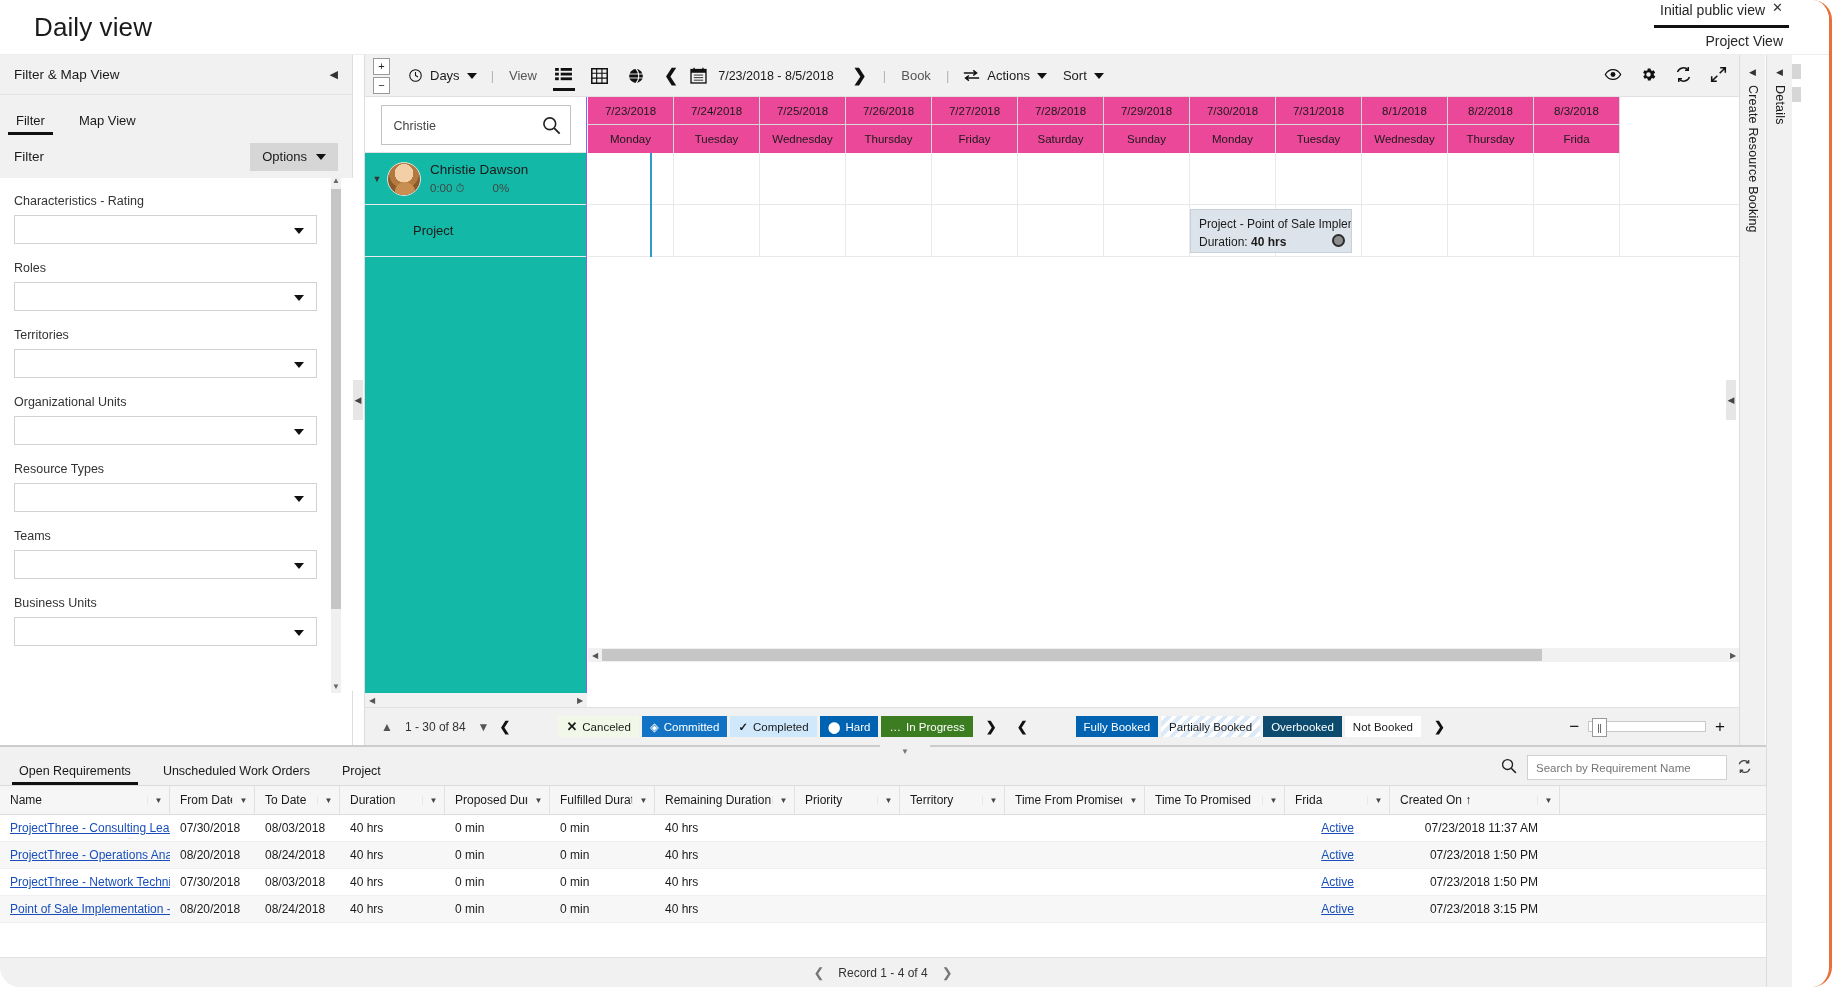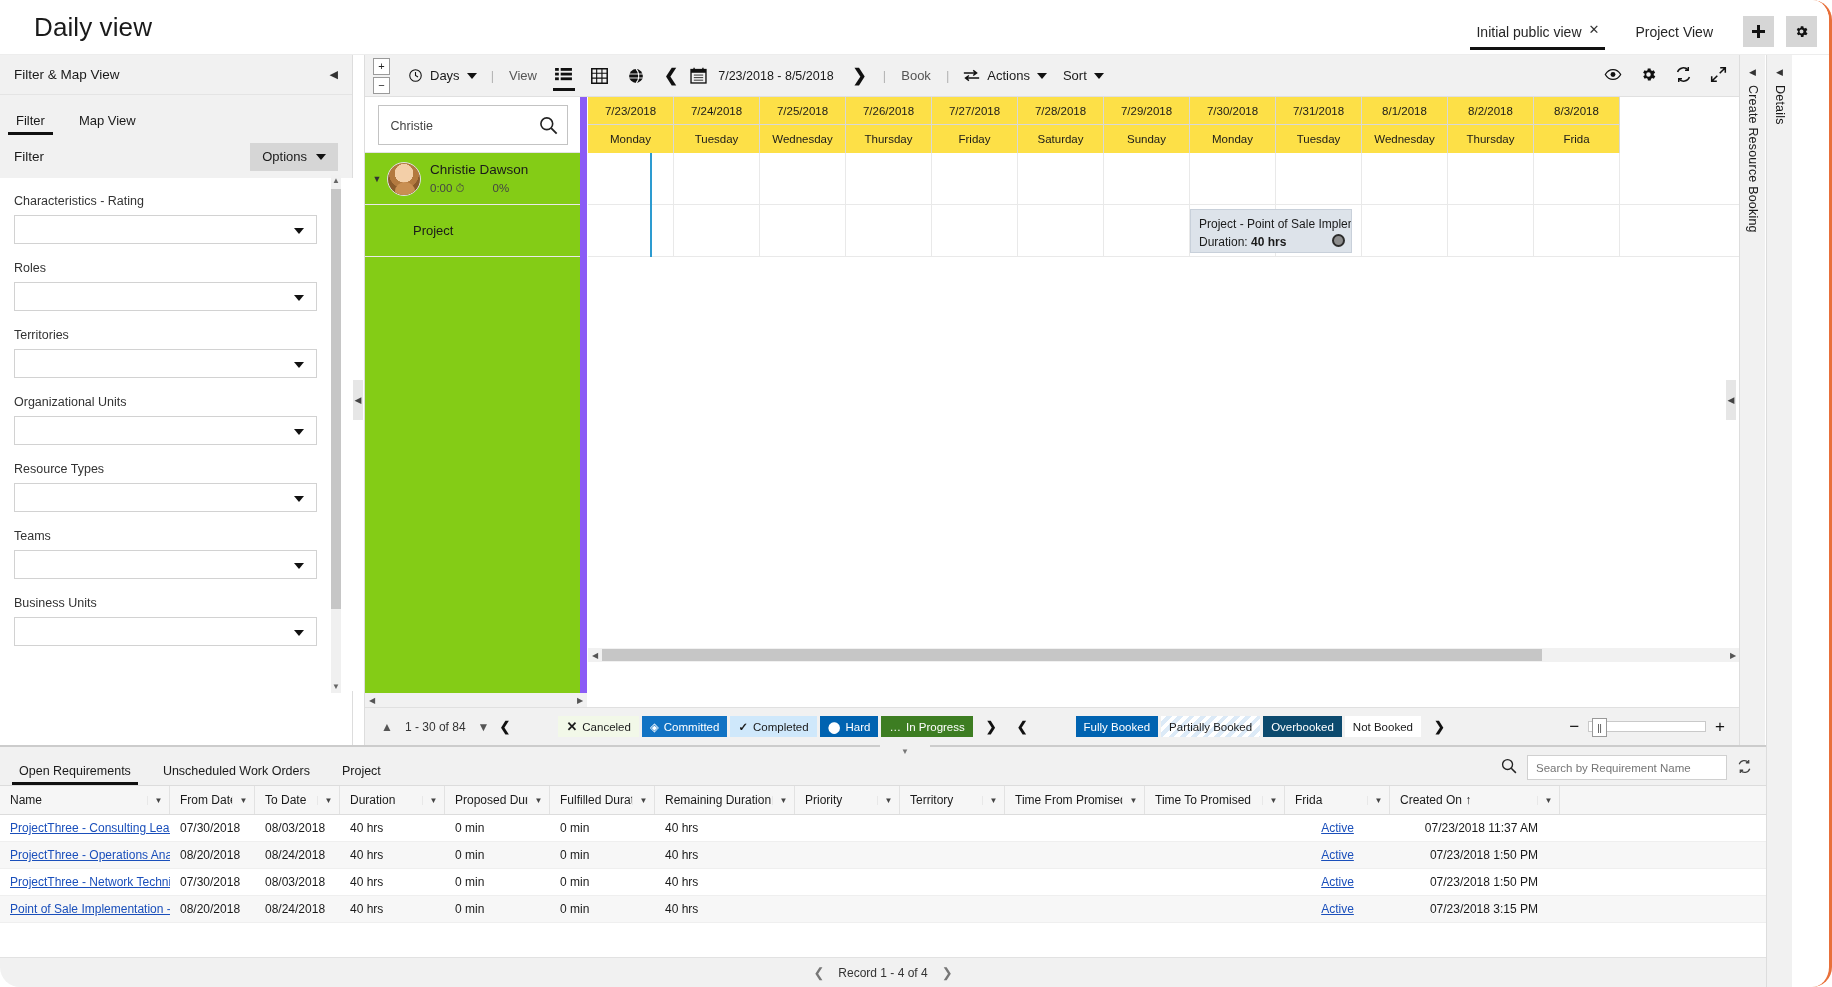--- a/index.html
+++ b/index.html
@@ -27,21 +27,22 @@
     background: #fff;
     display: flex; align-items: center;
     border-bottom: 1px solid #ededed;
   }
   .page-title {
     font-size: 26px; font-weight: 400; color: #1a1a1a;
     margin-left: 34px; letter-spacing: .1px;
   }
   .topbar-right {
     margin-left: auto; display: flex; align-items: flex-end; height: 55px;
-    padding-right: 12px;
+    padding-right: 28px;
+    flex-direction: column;
   }
   .view-tab {
     position: relative;
     font-size: 14px; color: #262626;
     padding: 0 6px 10px 6px; margin: 0 12px 5px 12px;
     align-self: flex-end; cursor: pointer; white-space: nowrap;
   }
   .view-tab.active::after {
     content: ""; position: absolute; left: 0; right: 0; bottom: 0;
     height: 3px; background: #111;
@@ -153,21 +154,21 @@
   .viewicon.active::after {
     content:""; position:absolute; left:7px; right:7px; bottom:6px; height:3px; background:#111;
   }
   .arrow-nav { padding:0 10px; font-size:17px; color:#111; cursor:pointer; font-weight:bold;}
   .daterange { font-size:12.5px; color:#1a1a1a; padding:0 9px; }
   .tb-right { margin-left:auto; display:flex; align-items:center; padding-right:12px; gap:18px; }
 
   .grid-wrap { position:absolute; left:0; top:42px; right:0; bottom:0; }
   .res-col {
     position:absolute; left:0; top:0; width:222px; height:603px;
-    border-right:7px solid #8b5cf6; background:#84cc16;
+    border-right:1px solid #8b5cf6; background:#14b8a6;
   }
   .res-search {
     height:56px; display:flex; align-items:center; justify-content:center;
     border-bottom:1px solid #e3e3e3; background:#fff;
   }
   .res-search-box {
     position:relative; width:190px; height:40px; border:1px solid #c3c3c3; background:#fff;
   }
   .res-search-box input {
     position:absolute; left:10px; top:12px; width:140px; border:none; outline:none;
@@ -190,21 +191,21 @@
   }
   .res-name { font-size:13.5px; color:#1a1a1a; line-height:1.25; }
   .res-sub { font-size:11.5px; color:#444; margin-top:3px; display:flex; gap:28px; align-items:center;}
   .res-child {
     height:52px; display:flex; align-items:center; padding-left:48px;
     font-size:13px; color:#1a1a1a; border-bottom:1px solid #e9e9e9;
   }
 
   .tl { position:absolute; left:223px; top:0; right:0; height:603px; overflow:hidden; background:#fff; }
   .tl-head { display:flex; height:56px; }
-  .tl-daycol { width:86px; flex:0 0 86px; border-right:1px solid #d8d8d8; background:#fde047; }
+  .tl-daycol { width:86px; flex:0 0 86px; border-right:1px solid #d8d8d8; background:#ec4899; }
   .tl-d1 {
     height:28px; display:flex;align-items:center;justify-content:center;
     font-size:11.5px; color:#1a1a1a; border-bottom:1px solid #d8d8d8;
   }
   .tl-d2 { height:28px; display:flex;align-items:center;justify-content:center;
     font-size:11.5px; color:#1a1a1a; }
   .tl-body { position:relative; }
   .tl-rowline { display:flex; height:52px; border-bottom:1px solid #e9e9e9; }
   .tl-cell { width:86px; flex:0 0 86px; border-right:1px solid #e9e9e9; }
   .nowline { position:absolute; left:62px; top:0; width:2px; height:104px; background:#2d9bd0; }

